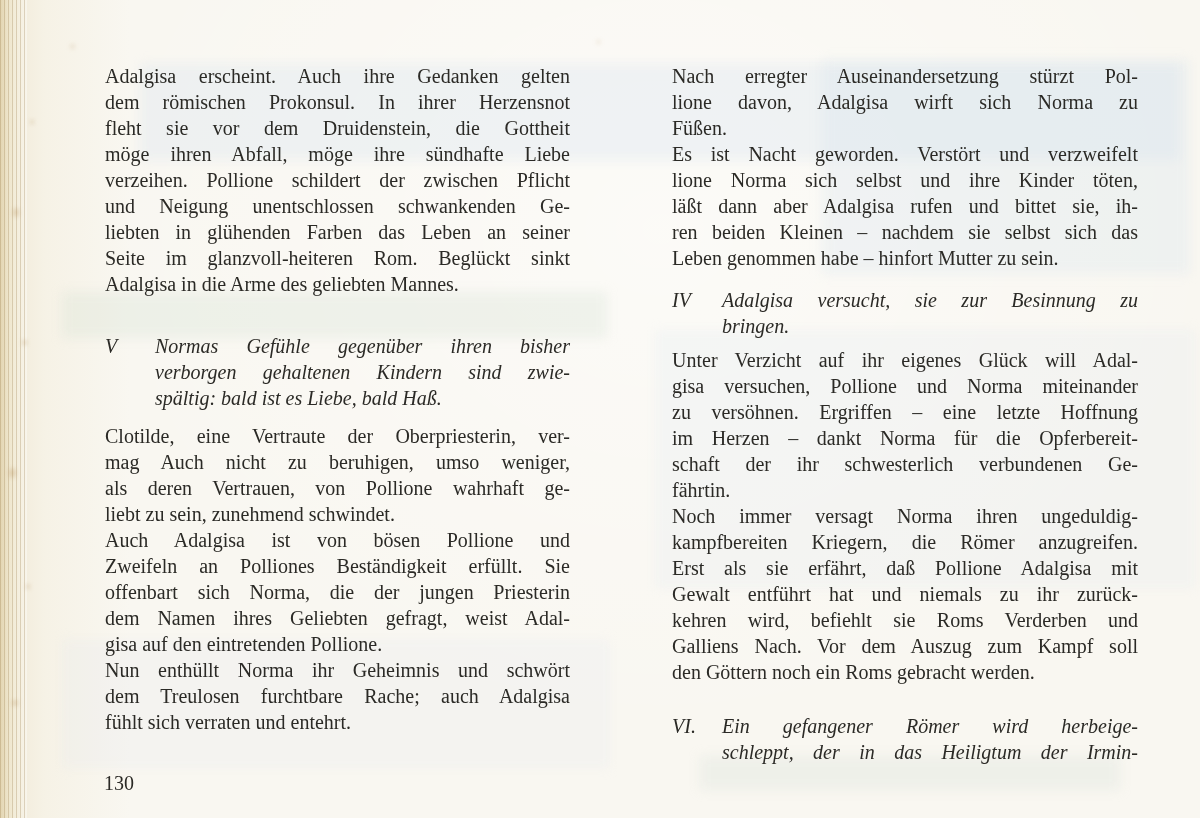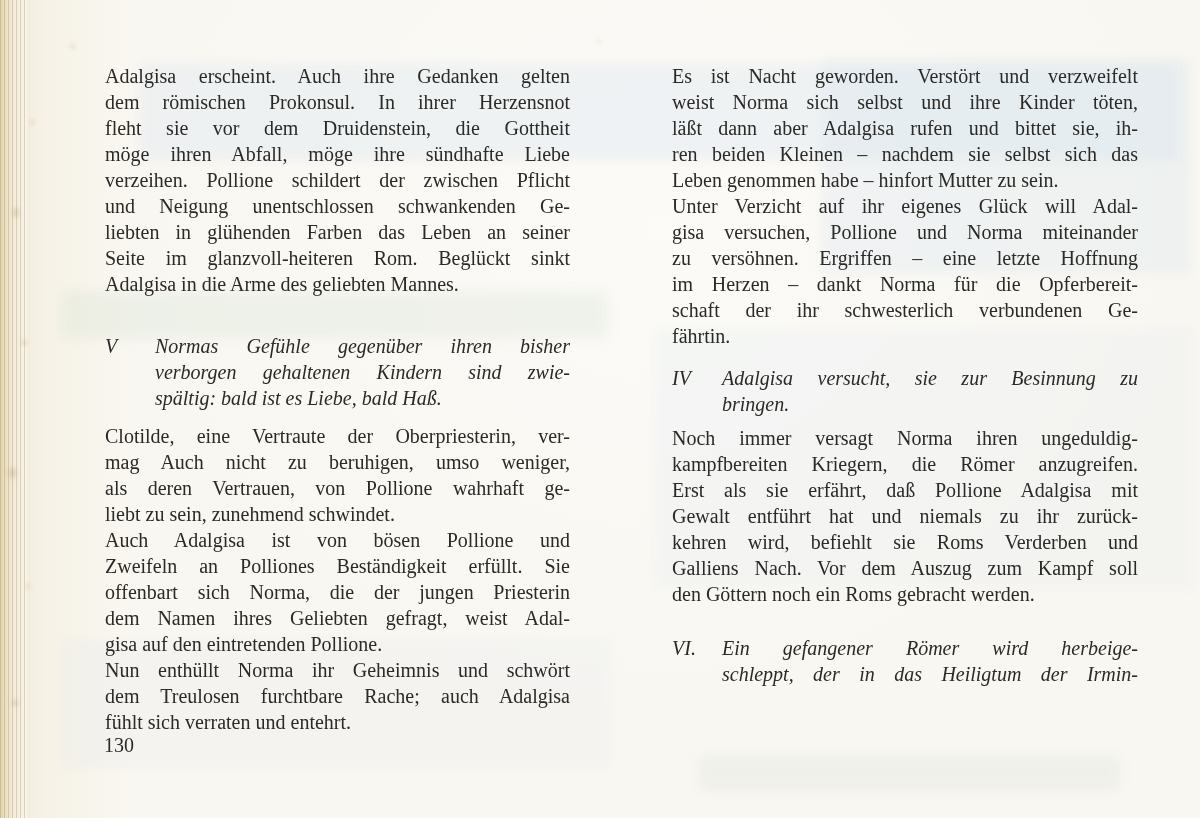--- a/index.html
+++ b/index.html
@@ -52,21 +52,21 @@
   .heading-first { display:flex; }
   .numeral { flex:0 0 50px; }
   .heading-text { flex:1 1 auto; display:block; text-align:justify; text-align-last:justify; }
   .heading-rest { margin-left:50px; }
 
   .column-left  .heading { margin:36px 0 12px; }
   .column-right .heading { margin:16px 0 8px; }
   .column-right .heading:last-child { margin-top:28px; }
 
   .page-number {
-    position:absolute; left:104px; top:732px;
+    position:absolute; left:104px; top:770px;
     font-size:20px; line-height:26px; color: var(--ink, #2b2a26);
   }
 </style>
 </head>
 <body>
 
 <div class="page">
   <div class="spine"></div>
 
   <div class="ghost g1"></div>
@@ -119,40 +119,45 @@
         <div class="line last">gisa auf den eintretenden Pollione.</div>
       </div>
       <div class="block paragraph">
         <div class="line">Nun enthüllt Norma ihr Geheimnis und schwört</div>
         <div class="line">dem Treulosen furchtbare Rache; auch Adalgisa</div>
         <div class="line last">fühlt sich verraten und entehrt.</div>
       </div>
     </div>
   <div class="column column-right">
       <div class="block paragraph">
+        <div class="line">Nach erregter Auseinandersetzung stürzt Pol-</div>
+        <div class="line">lione davon, Adalgisa wirft sich Norma zu</div>
+        <div class="line last">Füßen.</div>
+      </div>
+      <div class="block paragraph">
         <div class="line">Es ist Nacht geworden. Verstört und verzweifelt</div>
-        <div class="line">weist Norma sich selbst und ihre Kinder töten,</div>
+        <div class="line">lione Norma sich selbst und ihre Kinder töten,</div>
         <div class="line">läßt dann aber Adalgisa rufen und bittet sie, ih-</div>
         <div class="line">ren beiden Kleinen – nachdem sie selbst sich das</div>
         <div class="line last">Leben genommen habe – hinfort Mutter zu sein.</div>
+      </div>
+      <div class="block heading">
+        <div class="line heading-first">
+          <span class="numeral">IV</span>
+          <span class="heading-text">Adalgisa versucht, sie zur Besinnung zu</span>
+        </div>
+        <div class="line last heading-rest">bringen.</div>
       </div>
       <div class="block paragraph">
         <div class="line">Unter Verzicht auf ihr eigenes Glück will Adal-</div>
         <div class="line">gisa versuchen, Pollione und Norma miteinander</div>
         <div class="line">zu versöhnen. Ergriffen – eine letzte Hoffnung</div>
         <div class="line">im Herzen – dankt Norma für die Opferbereit-</div>
         <div class="line">schaft der ihr schwesterlich verbundenen Ge-</div>
         <div class="line last">fährtin.</div>
-      </div>
-      <div class="block heading">
-        <div class="line heading-first">
-          <span class="numeral">IV</span>
-          <span class="heading-text">Adalgisa versucht, sie zur Besinnung zu</span>
-        </div>
-        <div class="line last heading-rest">bringen.</div>
       </div>
       <div class="block paragraph">
         <div class="line">Noch immer versagt Norma ihren ungeduldig-</div>
         <div class="line">kampfbereiten Kriegern, die Römer anzugreifen.</div>
         <div class="line">Erst als sie erfährt, daß Pollione Adalgisa mit</div>
         <div class="line">Gewalt entführt hat und niemals zu ihr zurück-</div>
         <div class="line">kehren wird, befiehlt sie Roms Verderben und</div>
         <div class="line">Galliens Nach. Vor dem Auszug zum Kampf soll</div>
         <div class="line last">den Göttern noch ein Roms gebracht werden.</div>
       </div>

